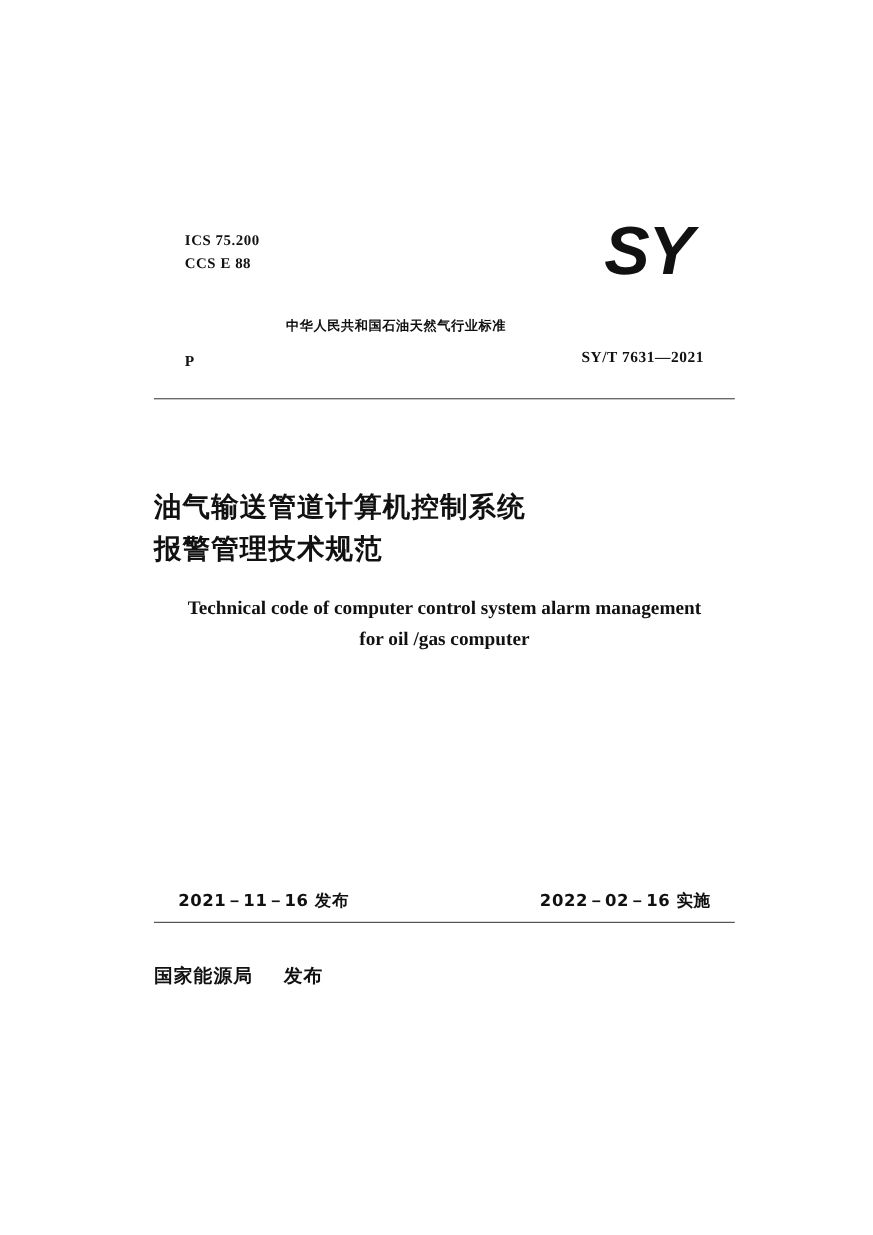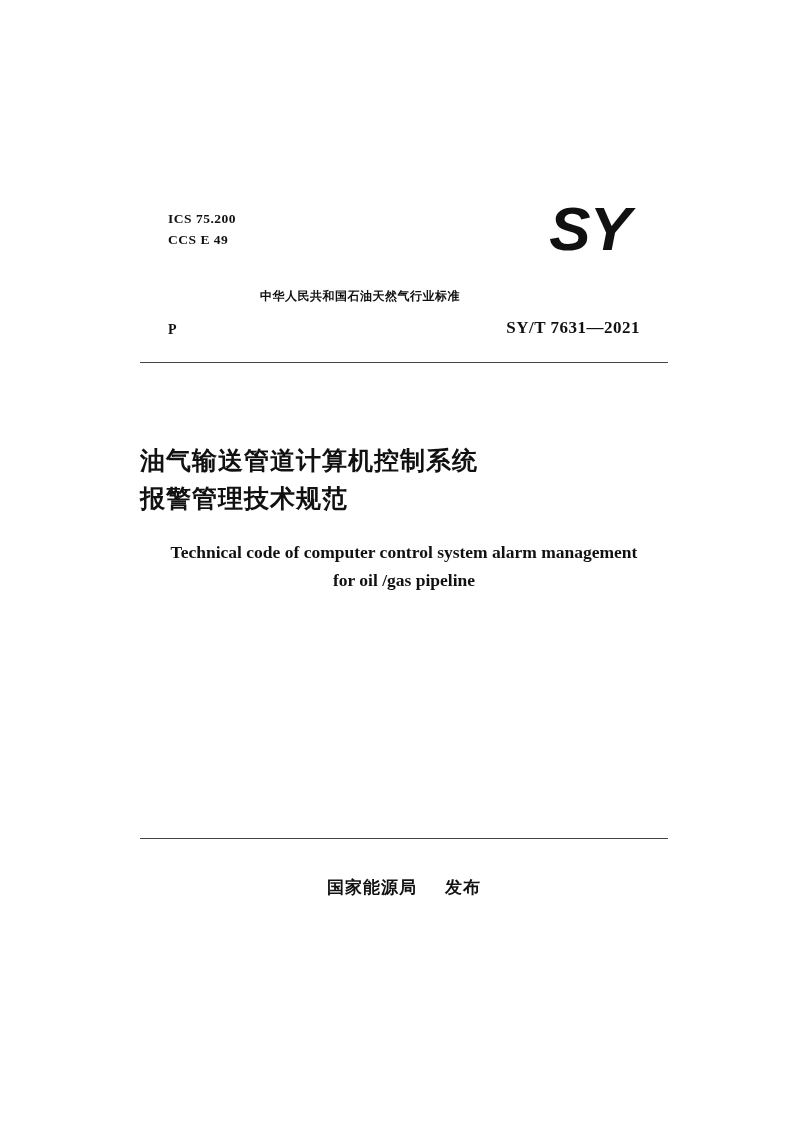--- a/index.html
+++ b/index.html
@@ -75,21 +75,21 @@
     font-size: 12px;
     letter-spacing: 0.5px;
     color: #111;
   }
   .std-no {
     position: absolute;
     right: 28px;
     top: 110px;
     font-family: "Liberation Serif", serif;
     font-weight: bold;
-    font-size: 17px;
+    font-size: 14px;
     letter-spacing: 0.5px;
     color: #111;
   }
 
   .rule {
     position: absolute;
     left: 0;
     top: 352px;
     width: 528px;
     height: 0;
@@ -157,65 +157,69 @@
     top: 828px;
     width: 528px;
     height: 0;
     border-top: 1.4px solid #444;
   }
   .publisher {
     position: absolute;
     left: 0;
     top: 866px;
     width: 528px;
-    text-align: center;
+    text-align: left;
     font-family: "DejaVu Sans", sans-serif;
     font-weight: bold;
     font-size: 17px;
     letter-spacing: 1px;
     color: #111;
   }
   .publisher .gap {
     display: inline-block;
     width: 14px;
   }
 </style>
 </head>
 <body>
 
 <div class="page">
   <div class="content">
 
     <div class="header">
       <div class="ics-block">
         <div>ICS 75.200</div>
-        <div>CCS E 49</div>
+        <div>CCS E 88</div>
       </div>
 
       <div class="p-mark">P</div>
 
       <div class="sy-logo">SY</div>
 
       <div class="std-org">中华人民共和国石油天然气行业标准</div>
 
       <div class="std-no">SY/T 7631—2021</div>
     </div>
 
     <div class="rule"></div>
 
     <div class="title-cn">
       <div>油气输送管道计算机控制系统</div>
       <div>报警管理技术规范</div>
     </div>
 
     <div class="title-en">
       <div>Technical code of computer control system alarm management</div>
-      <div>for oil /gas pipeline</div>
-    </div>
-
+      <div>for oil /gas computer</div>
+    </div>
+
+    <div class="date-row">
+      <div class="date-issue">2021－11－16 发布</div>
+      <div class="date-effect">2022－02－16 实施</div>
+    </div>
 
     <div class="rule2"></div>
 
     <div class="publisher">
       <span>国家能源局</span>
       <span class="gap"></span>
       <span>发布</span>
     </div>
 
   </div>

